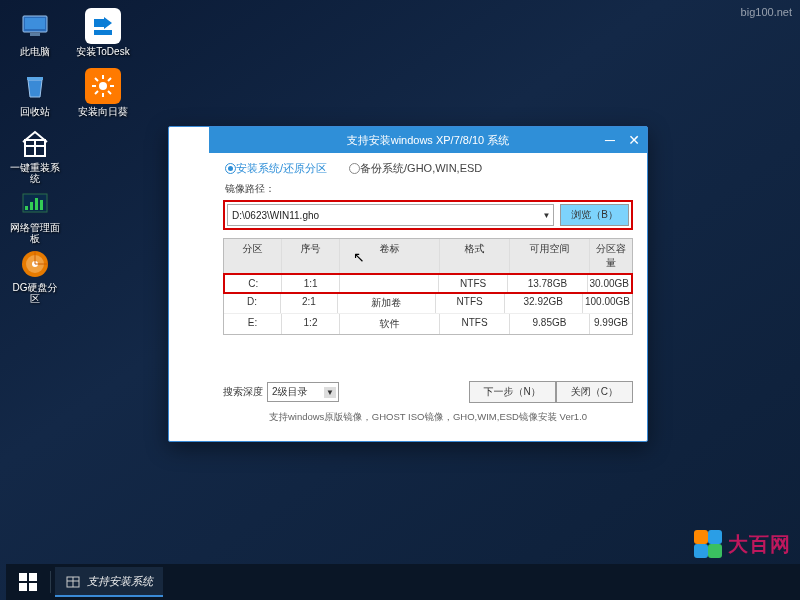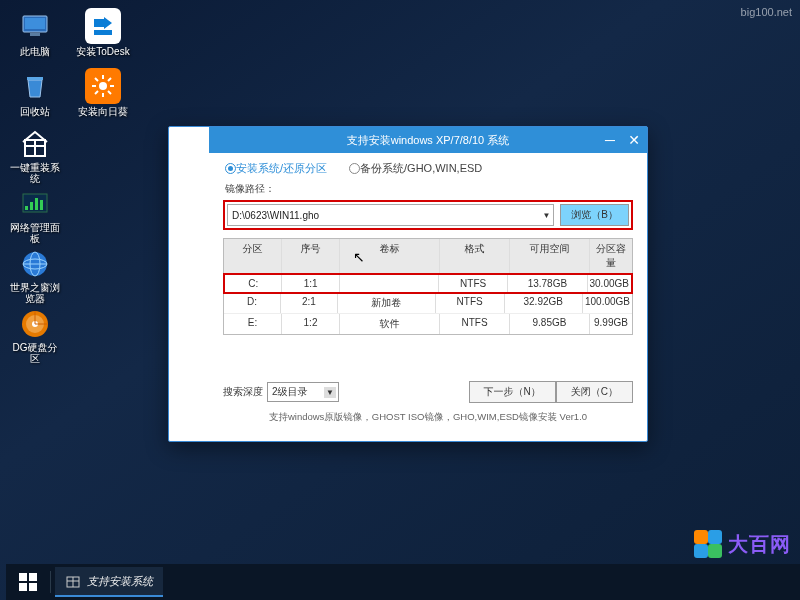--- a/index.html
+++ b/index.html
@@ -69,21 +69,21 @@
     .start svg { width: 18px; height: 18px; }
     .divv { width: 1px; height: 22px; background: #2a3a4a; margin: 0 4px; }
     .taskitem { height: 30px; padding: 0 10px; display: flex; align-items: center; gap: 6px; background: #17283e; border-bottom: 2px solid #3a8ad6; font-size: 11px; color: #eee; cursor: pointer; }
     .taskitem .ticon { width: 16px; height: 16px; }
     
     
     .wm1 { position: absolute; right: 8px; top: 6px; font-size: 11px; color: rgba(255,255,255,.55); }
     .wm2 { position: absolute; right: 9px; bottom: 42px; display: flex; align-items: center; gap: 6px; }
     .wm2 .logosq { width: 28px; height: 28px; display: flex; flex-wrap: wrap; }
     .wm2 .logosq .q { width: 14px; height: 14px; border-radius: 3px; }
-    .wm2 .txt { font-size: 20px; color: #8b5cf6; font-weight: bold; letter-spacing: 1px; }
+    .wm2 .txt { font-size: 20px; color: #be185d; font-weight: bold; letter-spacing: 1px; }
   </style>
 </head>
 <body>
 
 <div class="desktop">
   <div class="desktop-row">
     <div class="dicon">
       <div class="iimg ic-pc">
         <svg viewBox="0 0 32 32">
             <rect x="4" y="6" width="24" height="16" rx="1" fill="#2a6bb8" stroke="#9cc4ec"></rect>
@@ -150,33 +150,20 @@
       <div class="iimg ic-net">
         <svg viewBox="0 0 32 32">
             <rect x="4" y="6" width="24" height="18" fill="#0a2a4a" stroke="#2a6e4a"></rect>
             <rect x="6" y="18" width="3" height="4" fill="#3c5"></rect>
             <rect x="11" y="14" width="3" height="8" fill="#3c5"></rect>
             <rect x="16" y="10" width="3" height="12" fill="#3c5"></rect>
             <rect x="21" y="12" width="3" height="10" fill="#3c5"></rect>
           </svg>
       </div>
       <div class="ilabel">网络管理面板</div>
-    </div>
-  </div>
-  <div class="desktop-row">
-    <div class="dicon">
-      <div class="iimg ic-globe">
-        <svg viewBox="0 0 32 32">
-            <circle cx="16" cy="16" r="12" fill="#2a7ad6"></circle>
-            <ellipse cx="16" cy="16" rx="12" ry="5" fill="none" stroke="#9cd4ff" stroke-width="1"></ellipse>
-            <ellipse cx="16" cy="16" rx="5" ry="12" fill="none" stroke="#9cd4ff" stroke-width="1"></ellipse>
-            <line x1="4" y1="16" x2="28" y2="16" stroke="#9cd4ff"></line>
-          </svg>
-      </div>
-      <div class="ilabel">世界之窗浏览器</div>
     </div>
   </div>
   <div class="desktop-row">
     <div class="dicon">
       <div class="iimg ic-dg">
         <svg viewBox="0 0 32 32">
             <circle cx="16" cy="16" r="13" fill="#e67a00"></circle>
             <circle cx="16" cy="16" r="9" fill="#f0a040"></circle>
             <circle cx="16" cy="16" r="3" fill="#fff"></circle>
             <path d="M16 3 L16 16 L29 16" stroke="#d06000" stroke-width="1" fill="none"></path>

